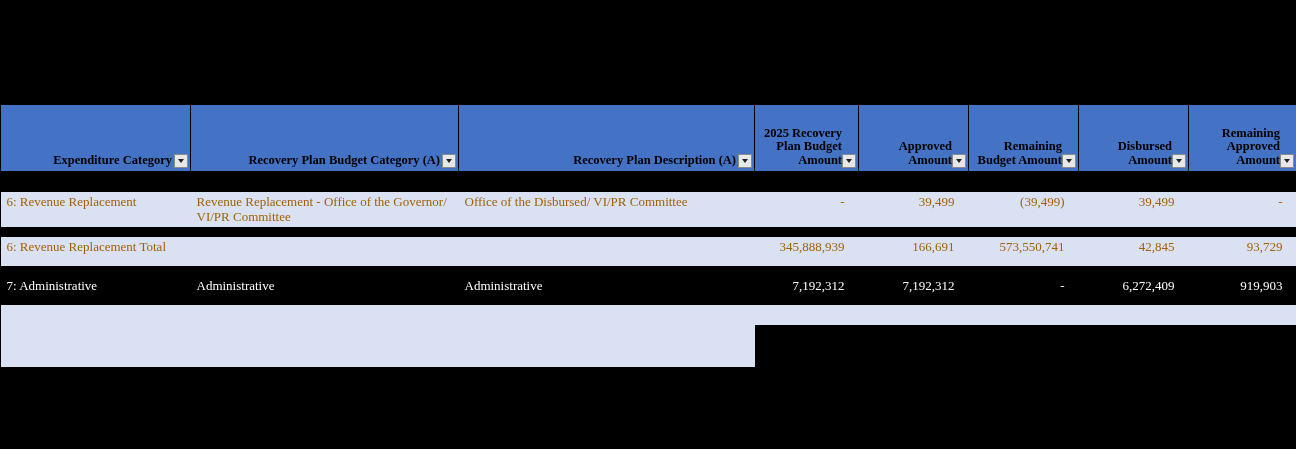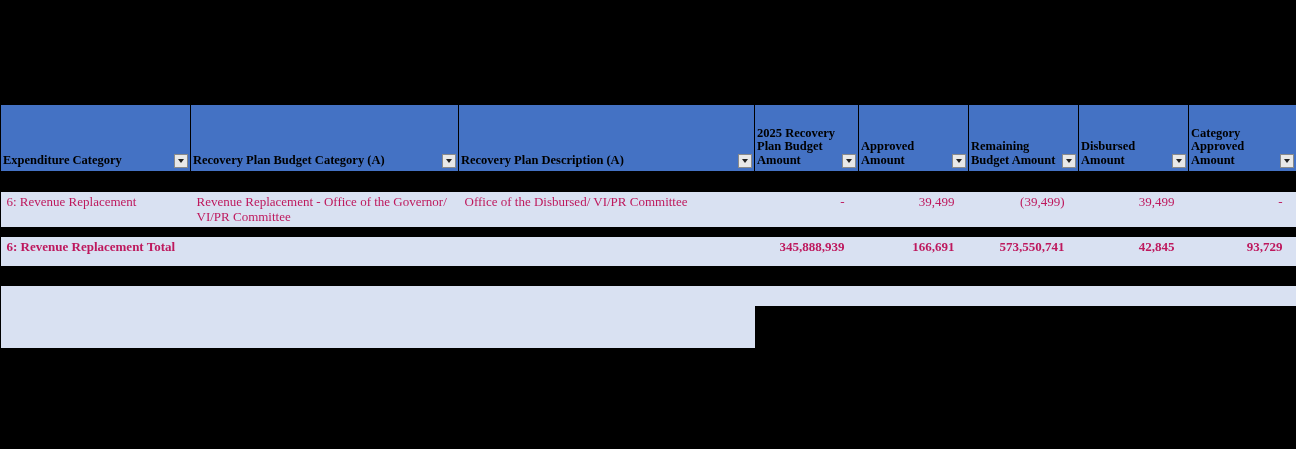--- a/index.html
+++ b/index.html
@@ -41,21 +41,21 @@
     background: #4472C4;
     color: #000000;
     border: 1px solid #000000;
     font-family: "Liberation Serif", serif;
     font-weight: bold;
     font-size: 12.5px;
     height: 62px;
     vertical-align: bottom;
     padding: 0 2px 4px 2px;
     position: relative;
-    text-align: left;
+    text-align: right;
     line-height: 1.08;
   }
   th.hdr .hdr-inner {
     display: block;
     padding-right: 16px;
   }
   th.hdr.num .hdr-inner {
     padding-right: 14px;
   }
   .filter-btn {
@@ -88,35 +88,35 @@
   tr.spacer-blue td {
     background: #D9E1F2;
     border: none;
     height: 10px;
     padding: 0;
   }
 
   td.cell {
     font-family: "Liberation Serif", serif;
     font-size: 13px;
-    color: #be185d;
+    color: #a16207;
     padding: 2px 6px;
     vertical-align: top;
     border: none;
     line-height: 1.18;
   }
   td.num {
     text-align: right;
     padding-right: 14px;
     vertical-align: top;
   }
   tr.row-data td { background: #D9E1F2; }
   tr.row-total td {
     background: #D9E1F2;
-    font-weight: bold;
+    font-weight: normal;
   }
   tr.row-plain td { background: #000000; color: #FFFFFF; }
 
   .blank-blue { background: #D9E1F2; }
   .blank-black { background: #000000; }
 </style>
 </head>
 <body>
 
 <div id="sheet">
@@ -171,21 +171,21 @@
               <span class="caret"></span>
             </span>
         </th>
         <th class="hdr num">
           <span class="hdr-inner">Disbursed Amount</span>
           <span class="filter-btn">
               <span class="caret"></span>
             </span>
         </th>
         <th class="hdr num">
-          <span class="hdr-inner">Category Approved Amount</span>
+          <span class="hdr-inner">Remaining Approved Amount</span>
           <span class="filter-btn">
               <span class="caret"></span>
             </span>
         </th>
       </tr>
     </thead>
 
     <tbody>
 
       <tr class="spacer-black">
@@ -221,20 +221,30 @@
         <td class="cell num">93,729</td>
       </tr>
 
       <tr class="spacer-blue">
         <td colspan="8"></td>
       </tr>
       <tr class="spacer-black">
         <td colspan="8"></td>
       </tr>
 
+      <tr class="row-plain">
+        <td class="cell">7: Administrative</td>
+        <td class="cell">Administrative</td>
+        <td class="cell">Administrative</td>
+        <td class="cell num">7,192,312</td>
+        <td class="cell num">7,192,312</td>
+        <td class="cell num">-</td>
+        <td class="cell num">6,272,409</td>
+        <td class="cell num">919,903</td>
+      </tr>
 
       <tr class="spacer-black">
         <td colspan="8"></td>
       </tr>
       <tr class="spacer-blue">
         <td colspan="8"></td>
       </tr>
       <tr class="spacer-blue">
         <td colspan="8"></td>
       </tr>

